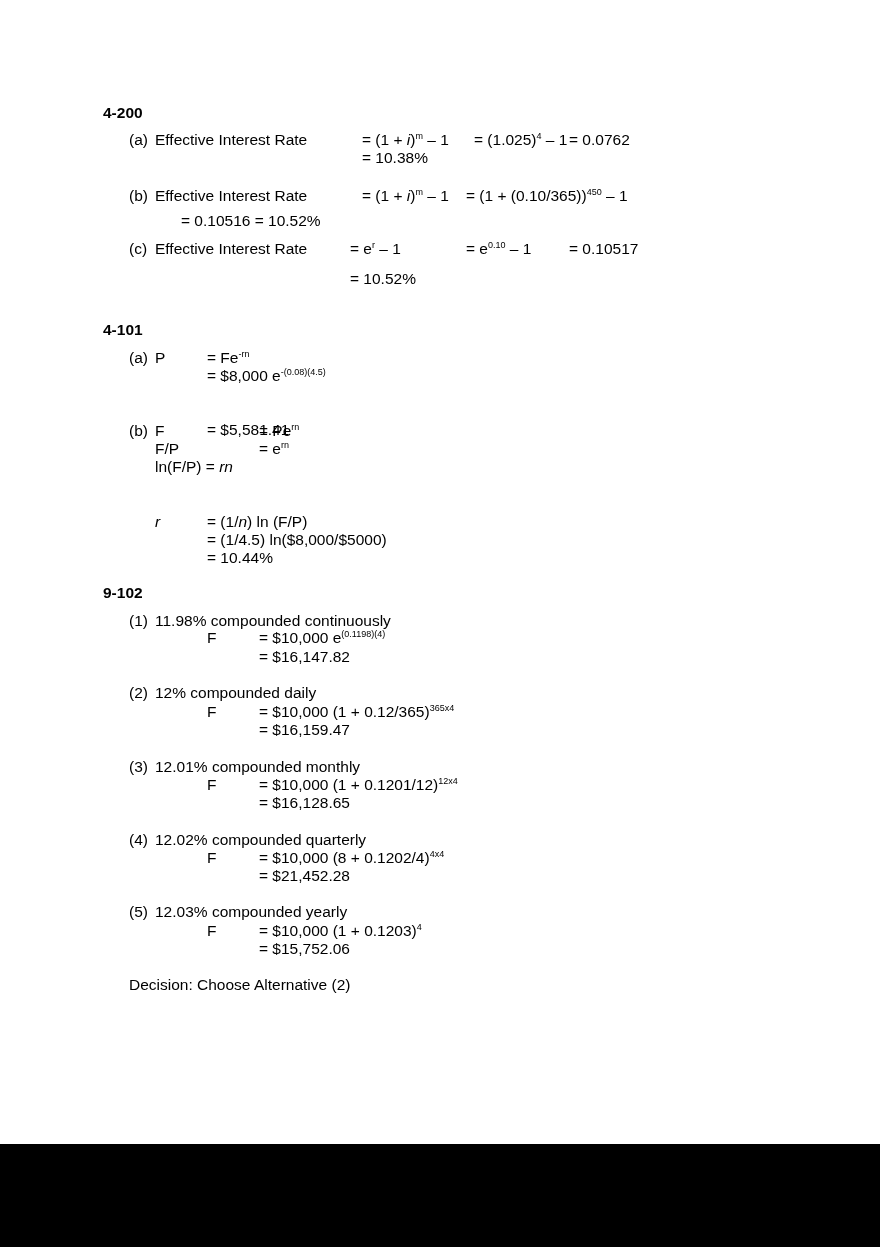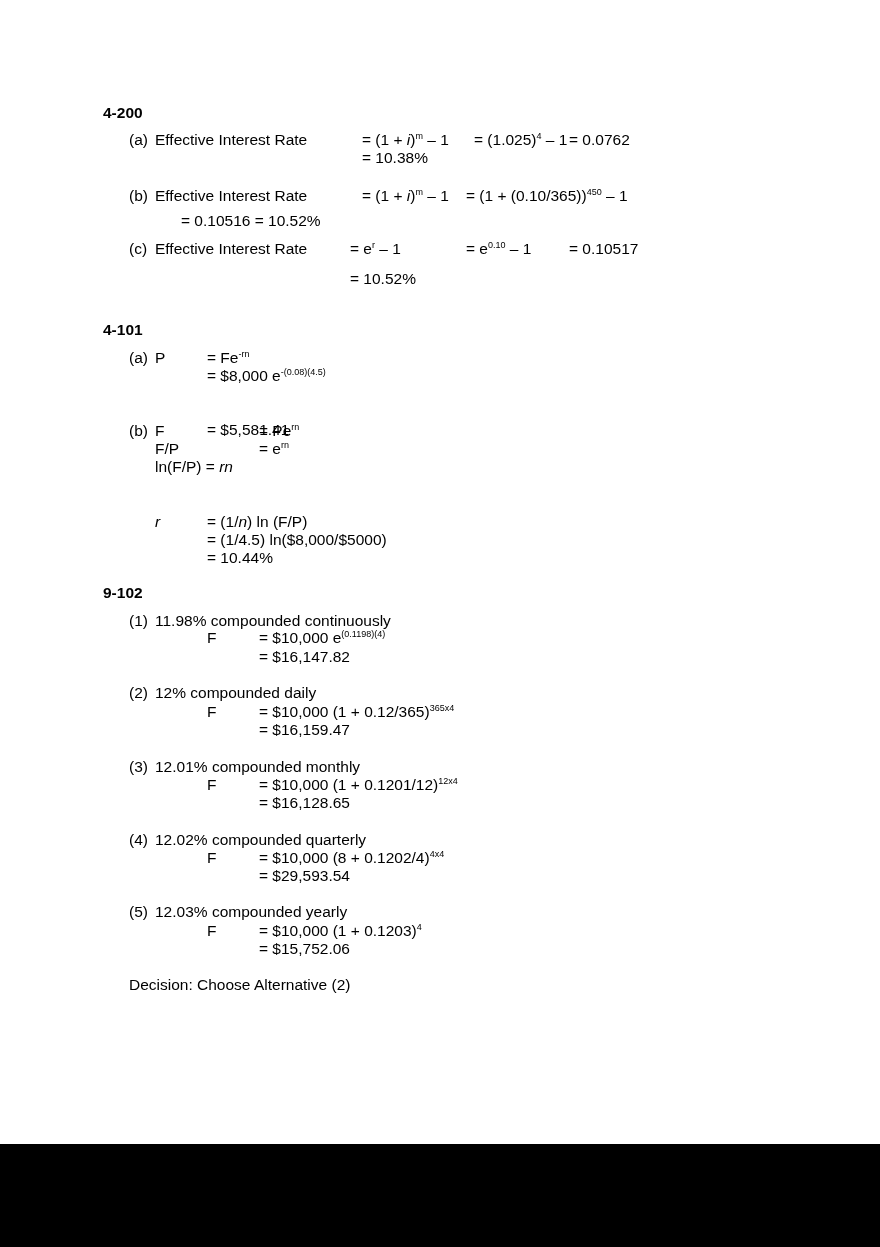--- a/index.html
+++ b/index.html
@@ -79,21 +79,21 @@
   <div class="t" style="left:129px;top:758px;">(3)</div>
   <div class="t" style="left:155px;top:758px;">12.01% compounded monthly</div>
   <div class="t" style="left:207px;top:776px;">F</div>
   <div class="t" style="left:259px;top:776px;"><span>= $10,000 (1 + 0.1201/12)</span><sup>12x4</sup></div>
   <div class="t" style="left:259px;top:794px;">= $16,128.65</div>
 
   <div class="t" style="left:129px;top:831px;">(4)</div>
   <div class="t" style="left:155px;top:831px;">12.02% compounded quarterly</div>
   <div class="t" style="left:207px;top:849px;">F</div>
   <div class="t" style="left:259px;top:849px;"><span>= $10,000 (8 + 0.1202/4)</span><sup>4x4</sup></div>
-  <div class="t" style="left:259px;top:867px;">= $29,593.54</div>
+  <div class="t" style="left:259px;top:867px;">= $21,452.28</div>
 
   <div class="t" style="left:129px;top:903px;">(5)</div>
   <div class="t" style="left:155px;top:903px;">12.03% compounded yearly</div>
   <div class="t" style="left:207px;top:922px;">F</div>
   <div class="t" style="left:259px;top:922px;"><span>= $10,000 (1 + 0.1203)</span><sup>4</sup></div>
   <div class="t" style="left:259px;top:940px;">= $15,752.06</div>
 
   <div class="t" style="left:129px;top:976px;">Decision: Choose Alternative (2)</div>
 </div>
 

